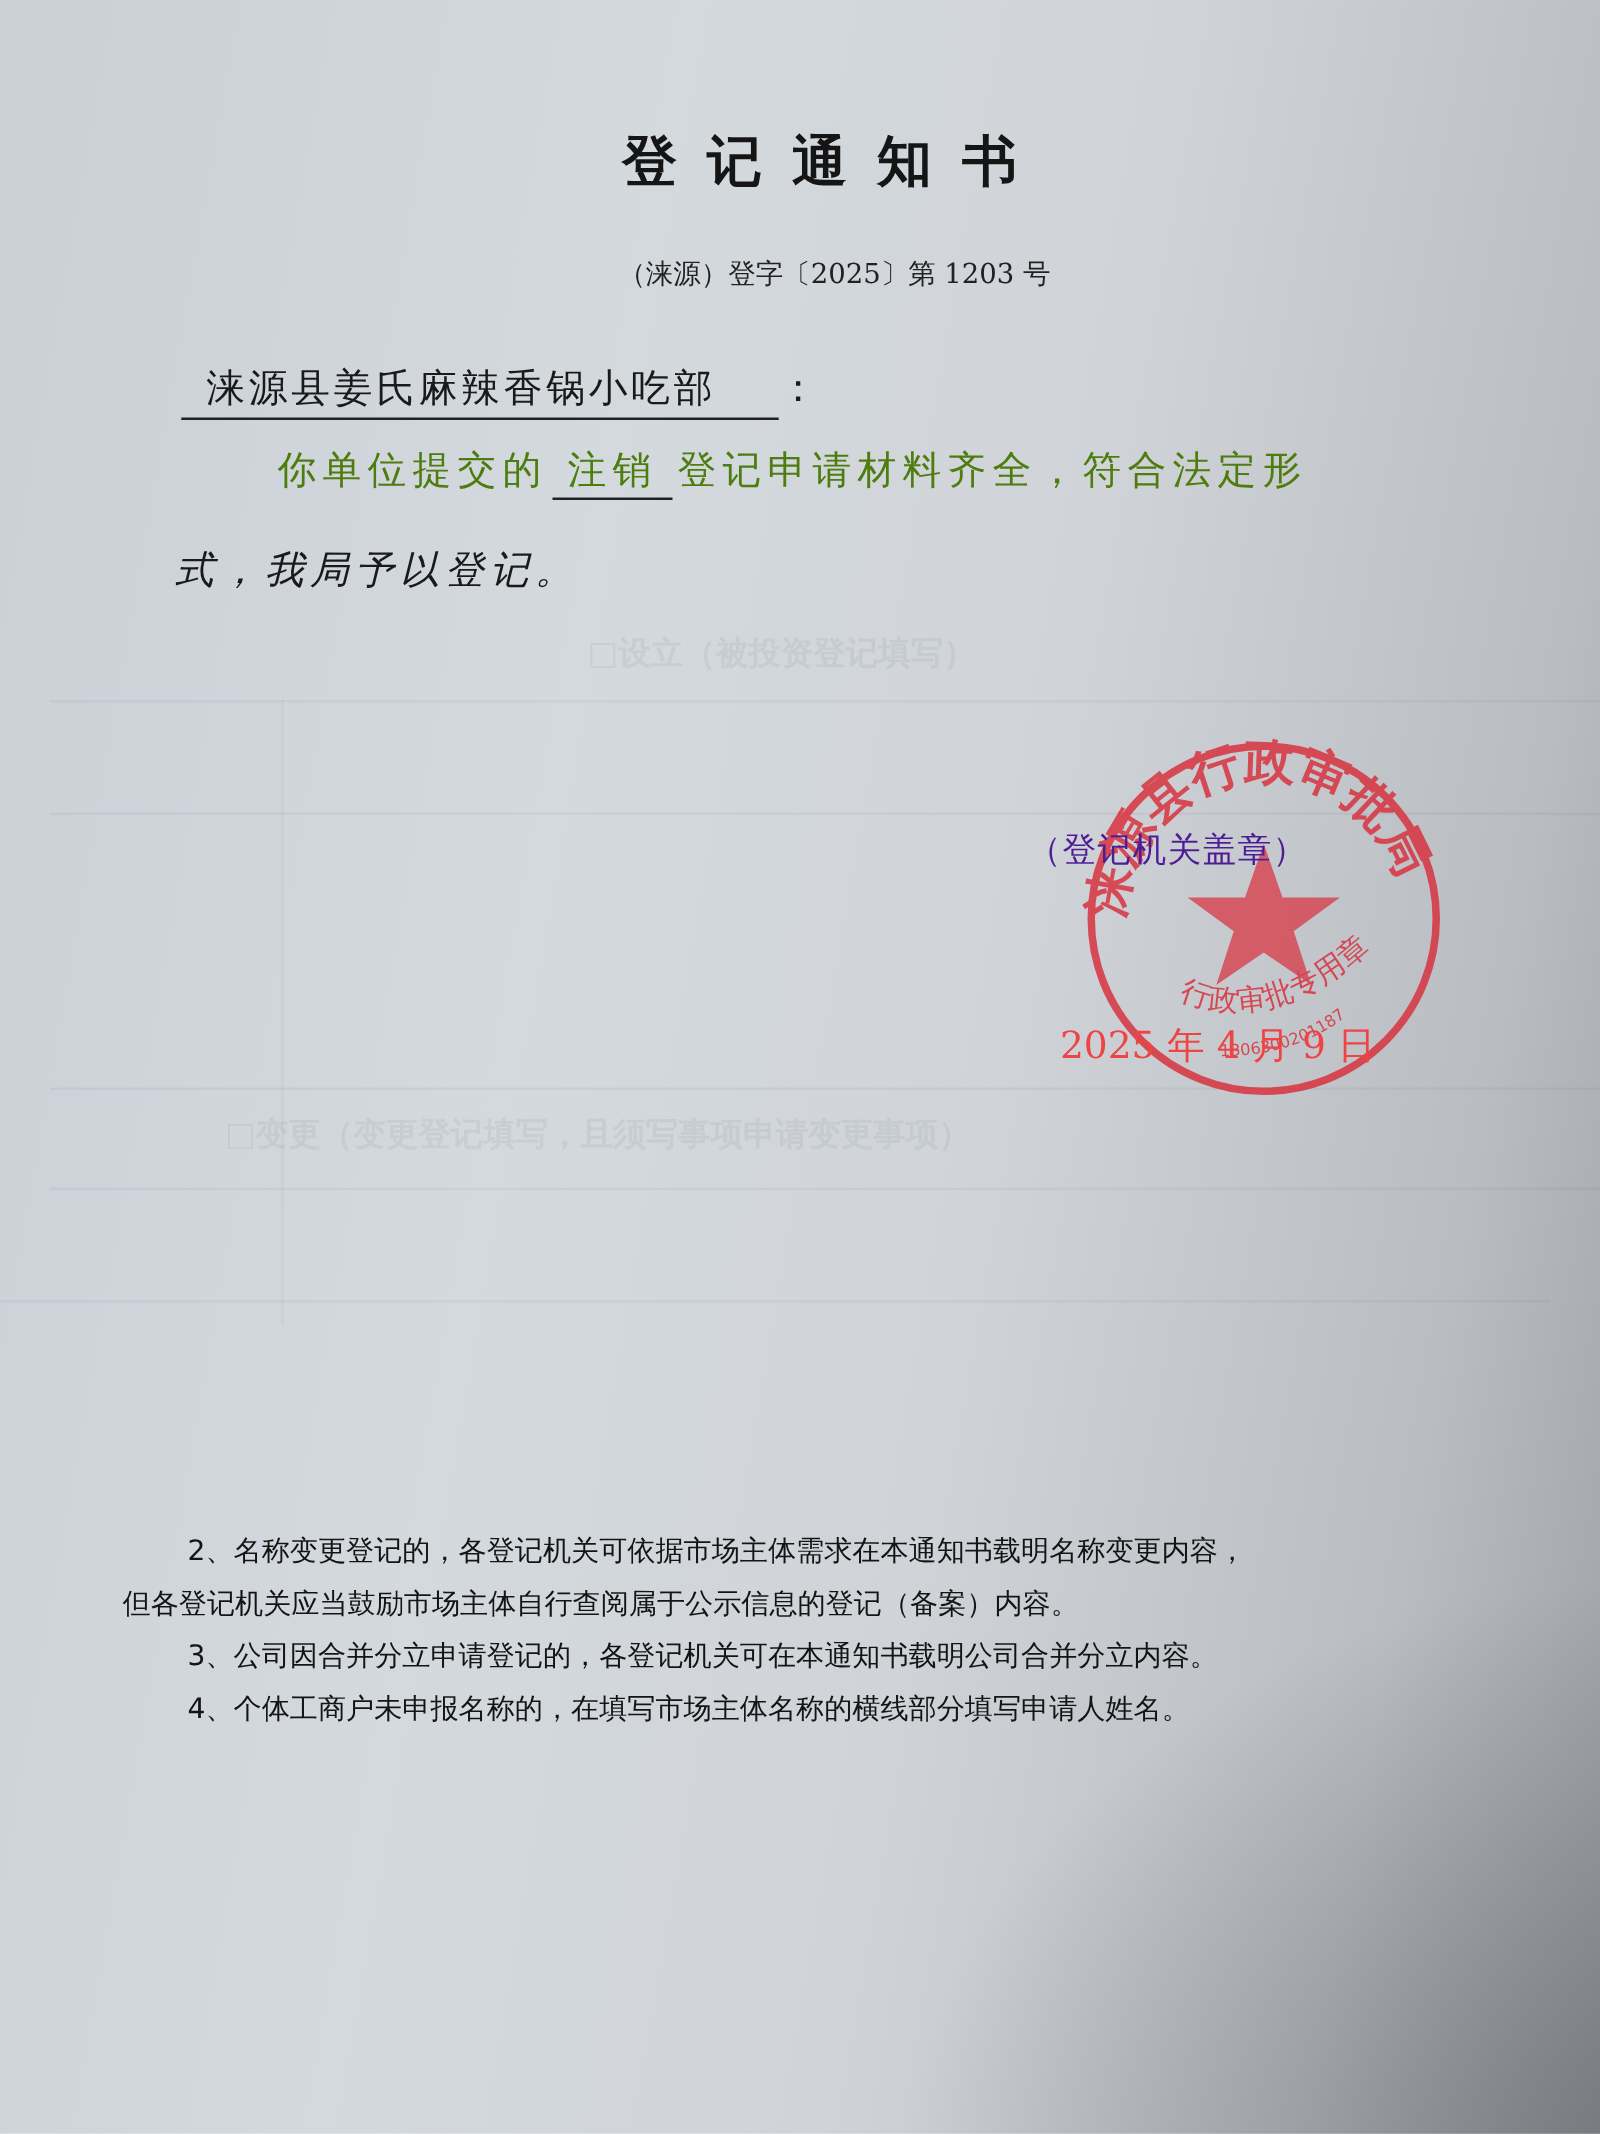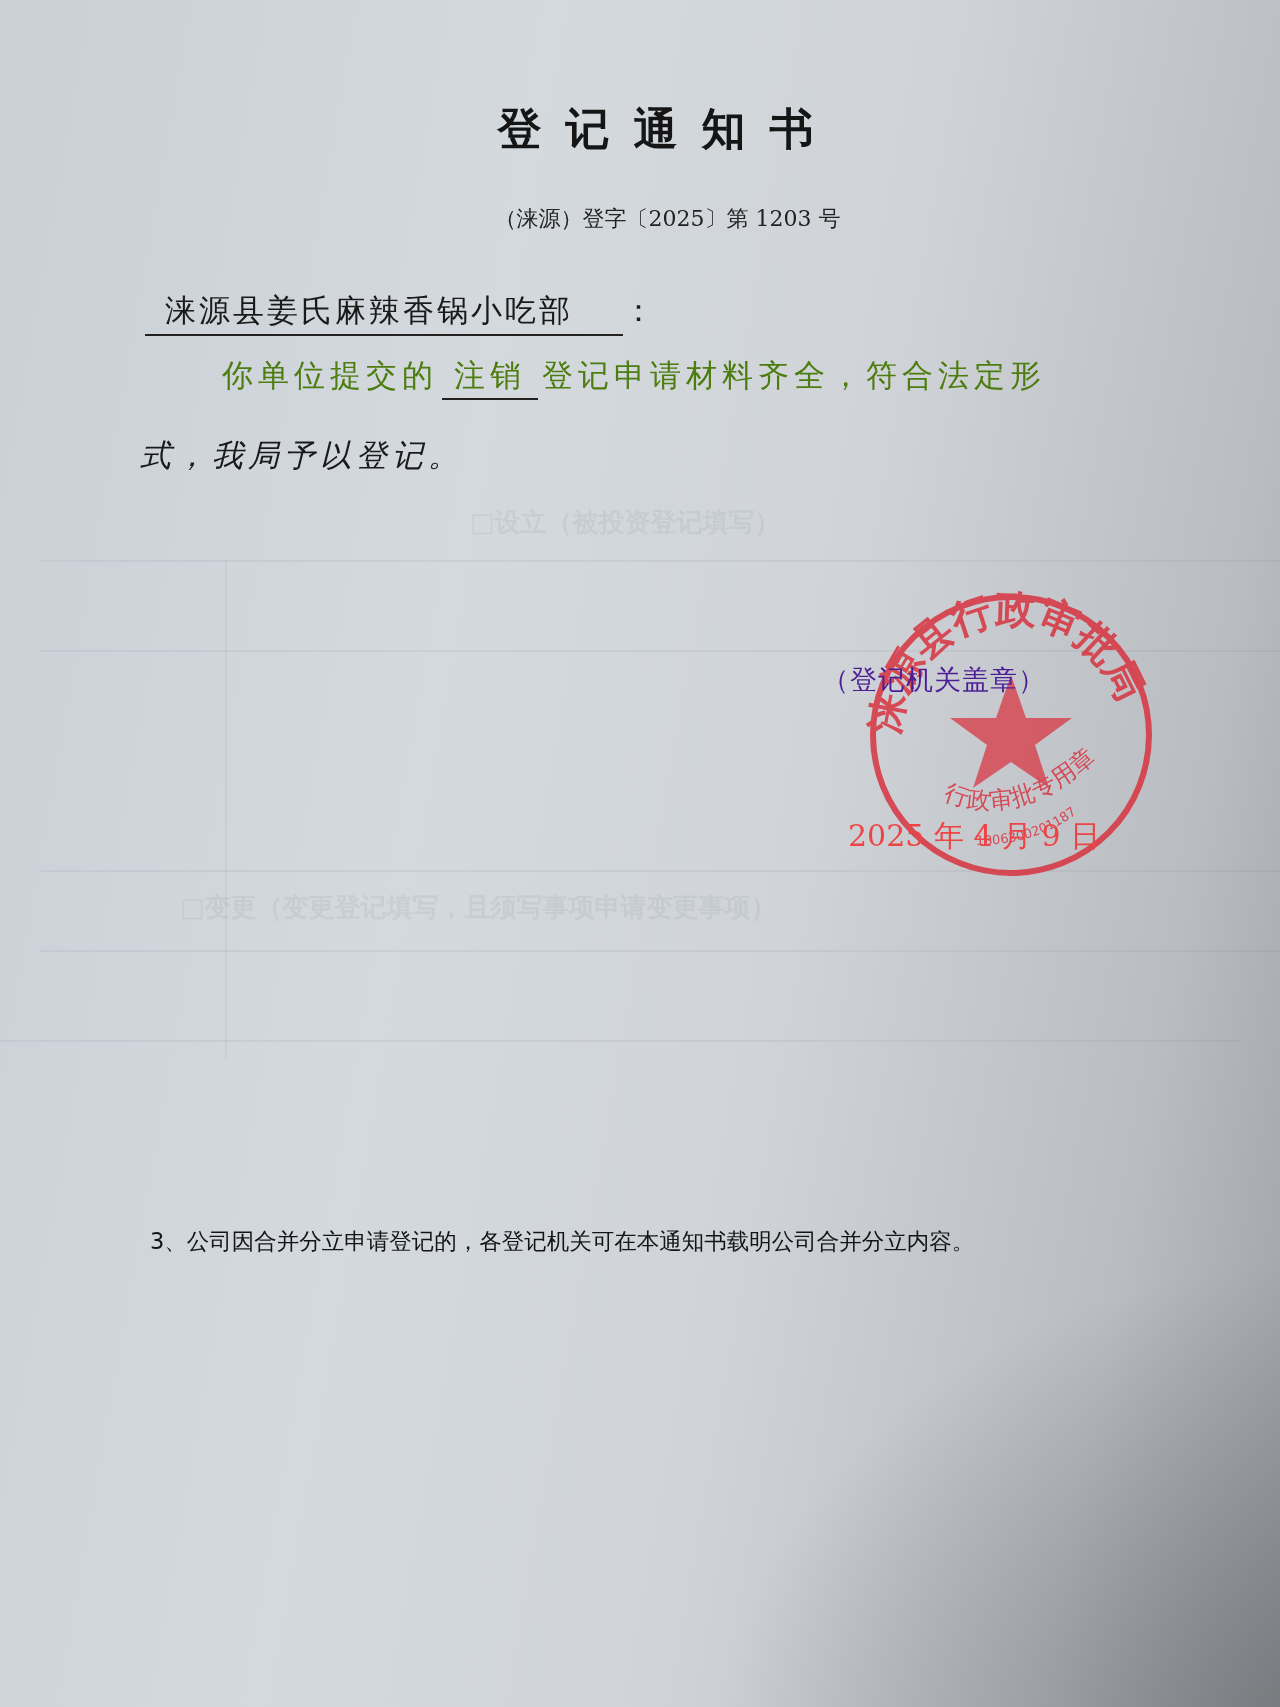--- a/index.html
+++ b/index.html
@@ -87,14 +87,17 @@
     <textPath href="#innerArc" startOffset="10%">行政审批专用章</textPath>
   </text>
   <text font-family="DejaVu Sans, sans-serif" font-size="13" fill="#d8333f">
     <textPath href="#serialArc" startOffset="0">1306300201187</textPath>
   </text>
 </svg>
 
 <div class="date">2025 年 4 月 9 日</div>
 
 <div class="notes">
+  <div class="indent">2、名称变更登记的，各登记机关可依据市场主体需求在本通知书载明名称变更内容，</div>
+  <div>但各登记机关应当鼓励市场主体自行查阅属于公示信息的登记（备案）内容。</div>
   <div class="indent">3、公司因合并分立申请登记的，各登记机关可在本通知书载明公司合并分立内容。</div>
+  <div class="indent">4、个体工商户未申报名称的，在填写市场主体名称的横线部分填写申请人姓名。</div>
 </div>
 
 </body></html>

